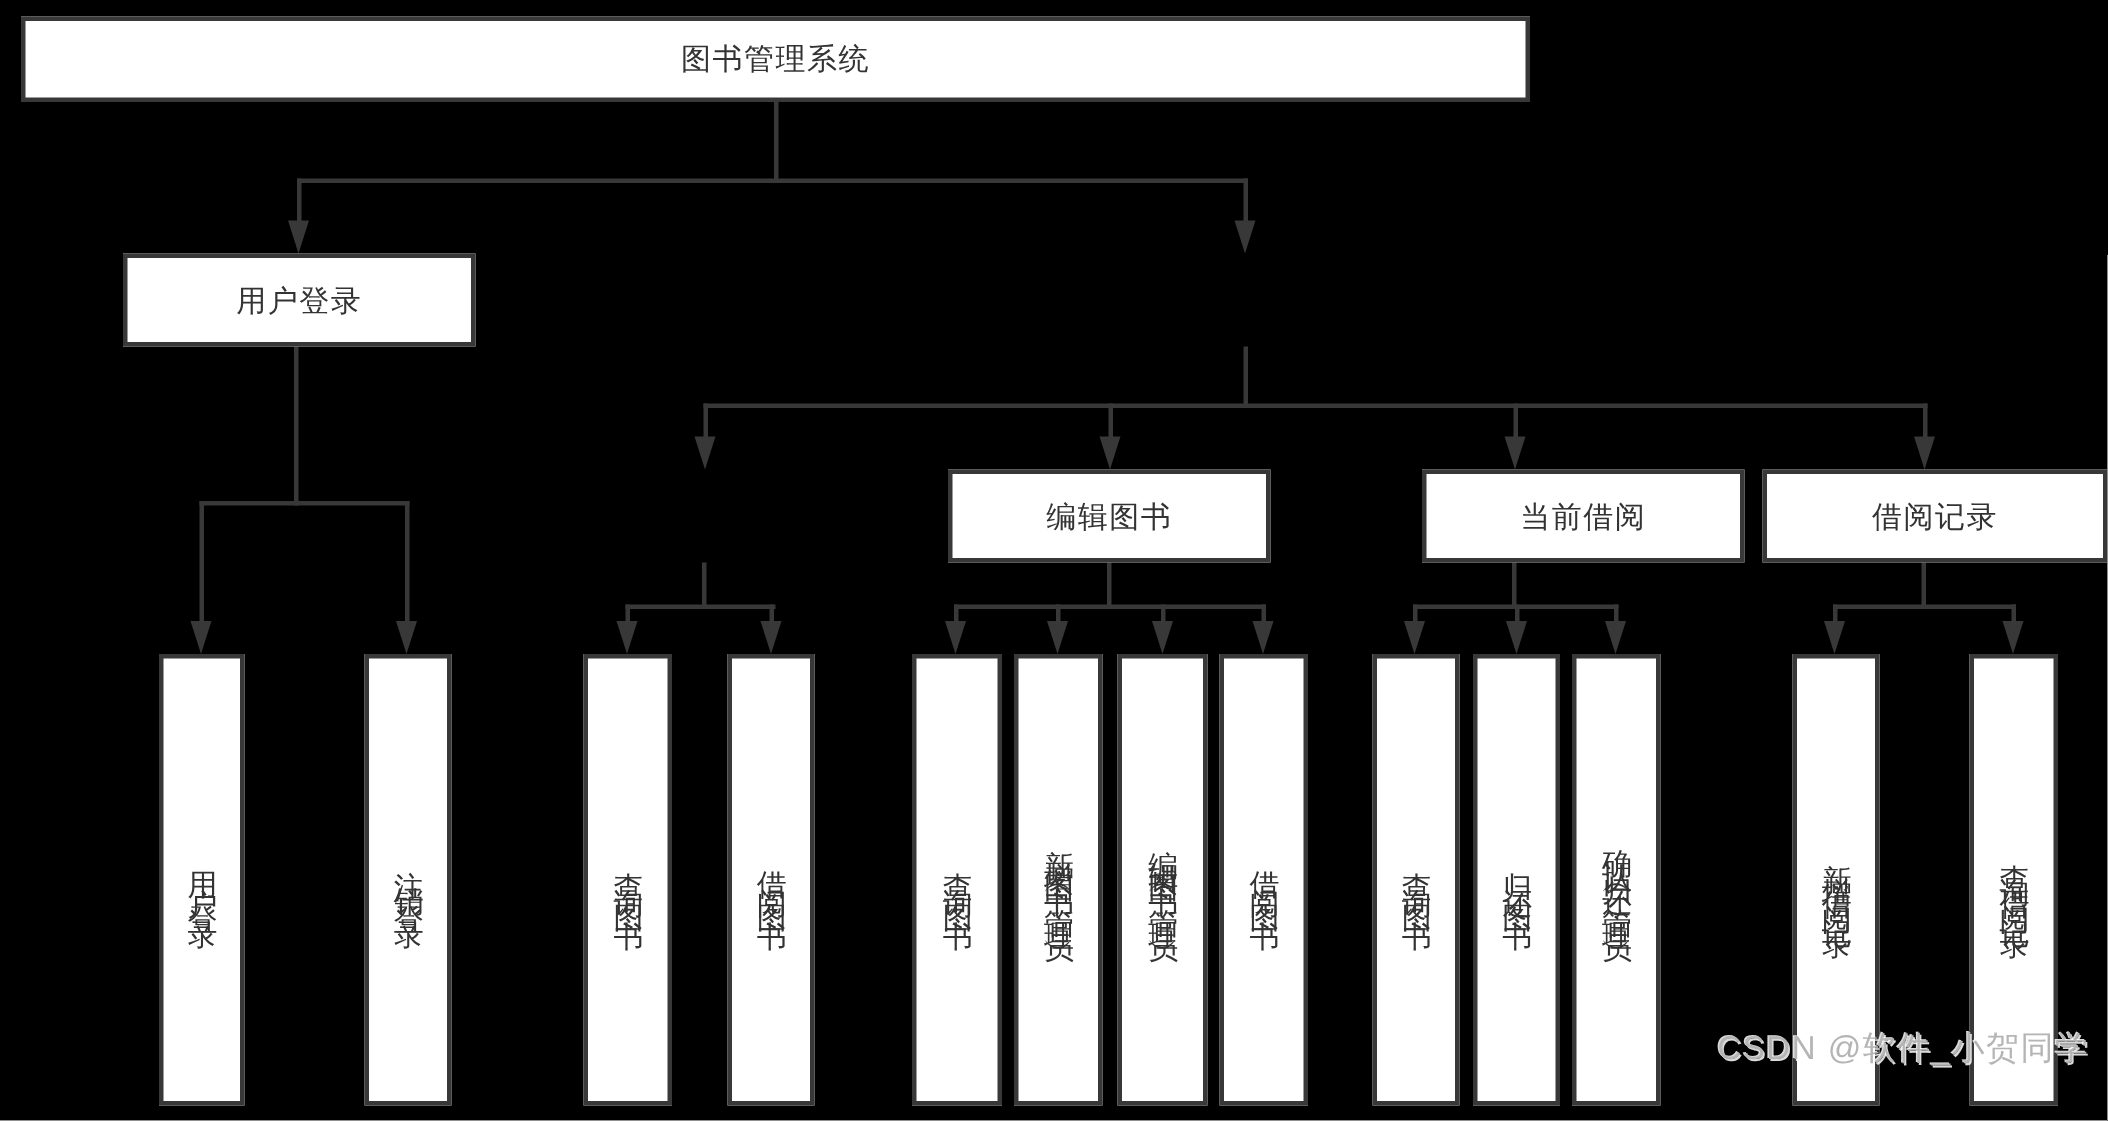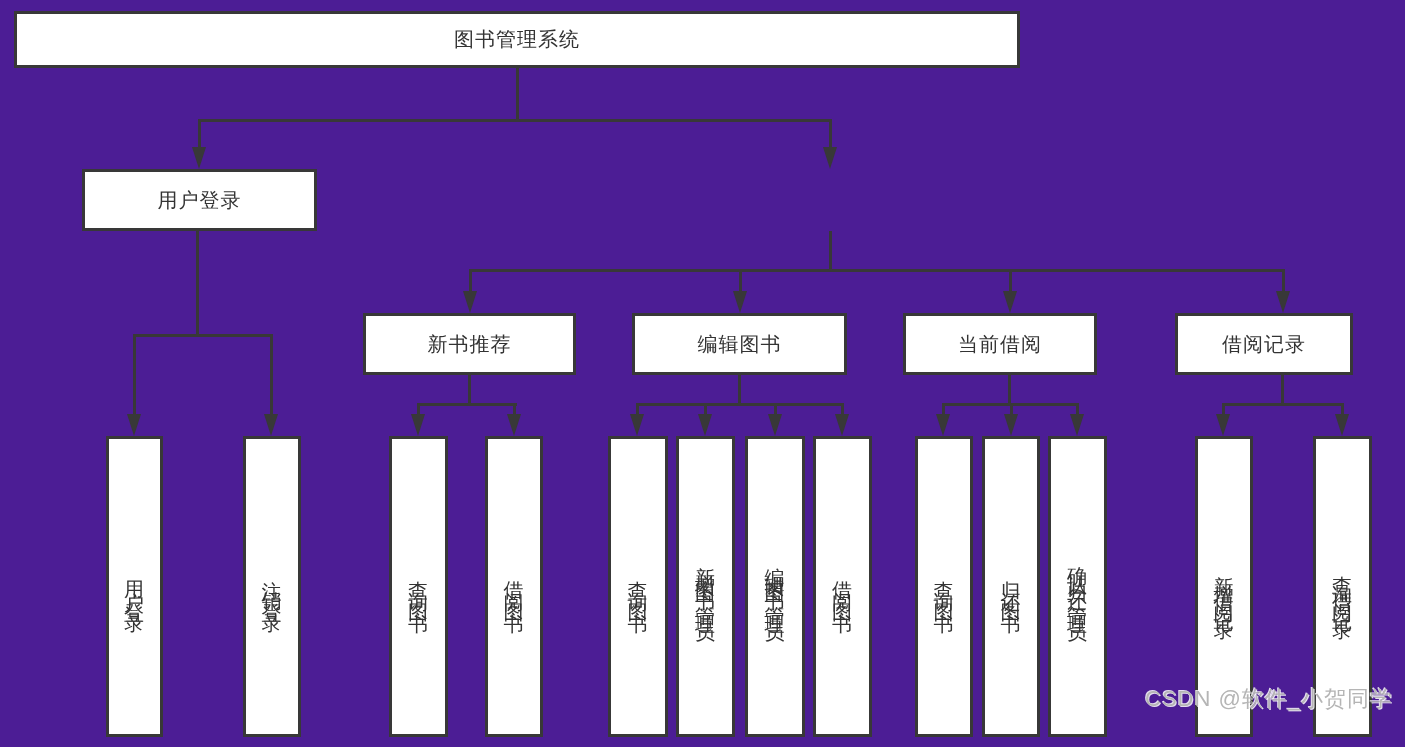--- a/index.html
+++ b/index.html
@@ -1,19 +1,19 @@
 <!DOCTYPE html>
 <html><head>
 <meta charset="utf-8">
 <style>
   html,body{margin:0;padding:0;background:#ffffff;}
   #canvas{
     position:relative;
     width:1405px;height:747px;
-    background:#4c1d95;
+    background:#000000;
     font-family:"Liberation Sans","DejaVu Sans",sans-serif;
     overflow:hidden;
   }
   .box{
     position:absolute;
     box-sizing:border-box;
     background:#ffffff;
     border:3px solid #383838;
     display:flex;
     align-items:center;
@@ -71,33 +71,30 @@
 
   <div class="box" style="left:14px;top:11px;width:1006px;height:57px;">
     <span>图书管理系统</span>
   </div>
 
   <div class="box" style="left:82px;top:169px;width:235px;height:62px;">
     <span>用户登录</span>
   </div>
 
 
-  <div class="box" style="left:363px;top:313px;width:213px;height:62px;">
-    <span>新书推荐</span>
-  </div>
 
   <div class="box" style="left:632px;top:313px;width:215px;height:62px;">
     <span>编辑图书</span>
   </div>
 
-  <div class="box" style="left:903px;top:313px;width:194px;height:62px;">
+  <div class="box" style="left:948px;top:313px;width:215px;height:62px;">
     <span>当前借阅</span>
   </div>
 
-  <div class="box" style="left:1175px;top:313px;width:178px;height:62px;">
+  <div class="box" style="left:1175px;top:313px;width:230px;height:62px;">
     <span>借阅记录</span>
   </div>
 
   <div class="vbox" style="left:106px;width:57px;">
     <span>用户登录</span>
   </div>
 
   <div class="vbox" style="left:243px;width:58px;">
     <span>注销登录</span>
   </div>

